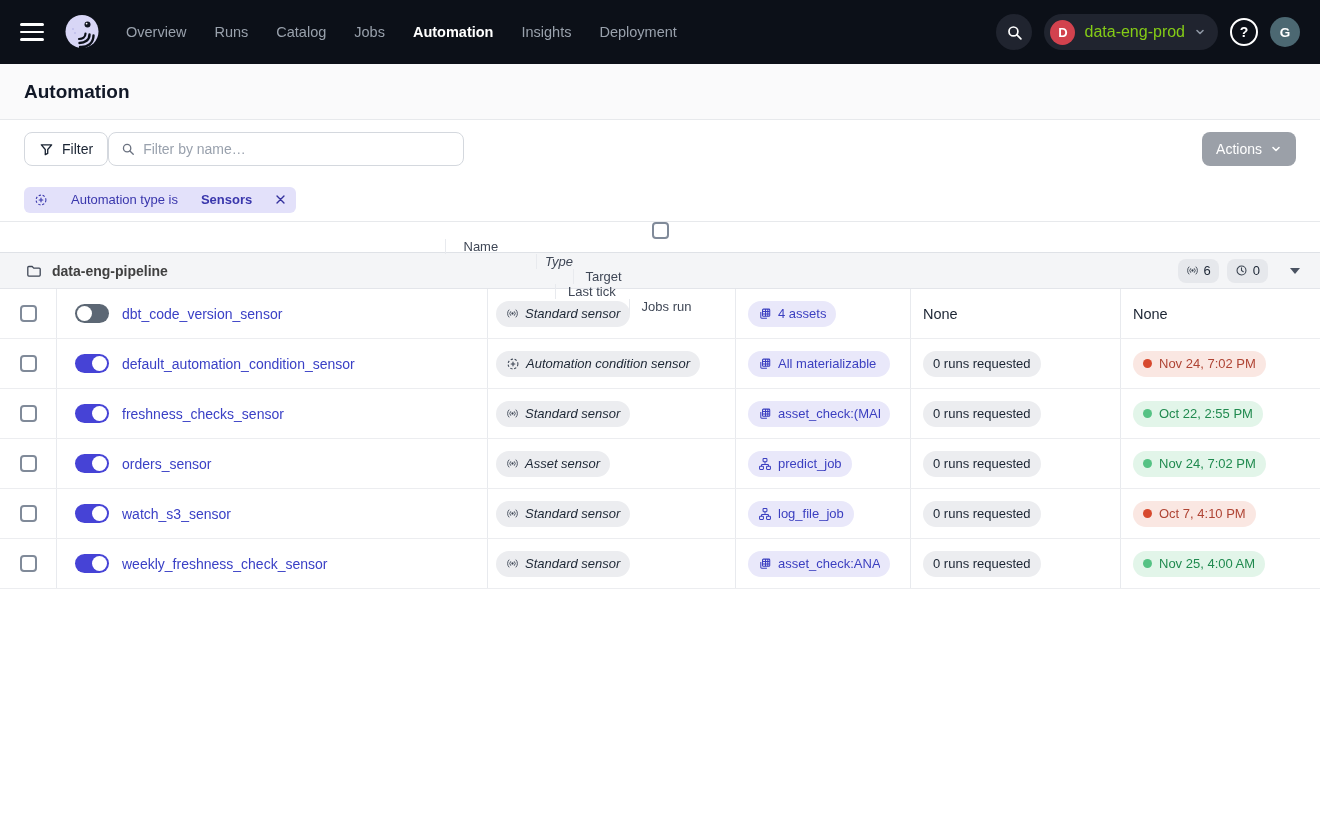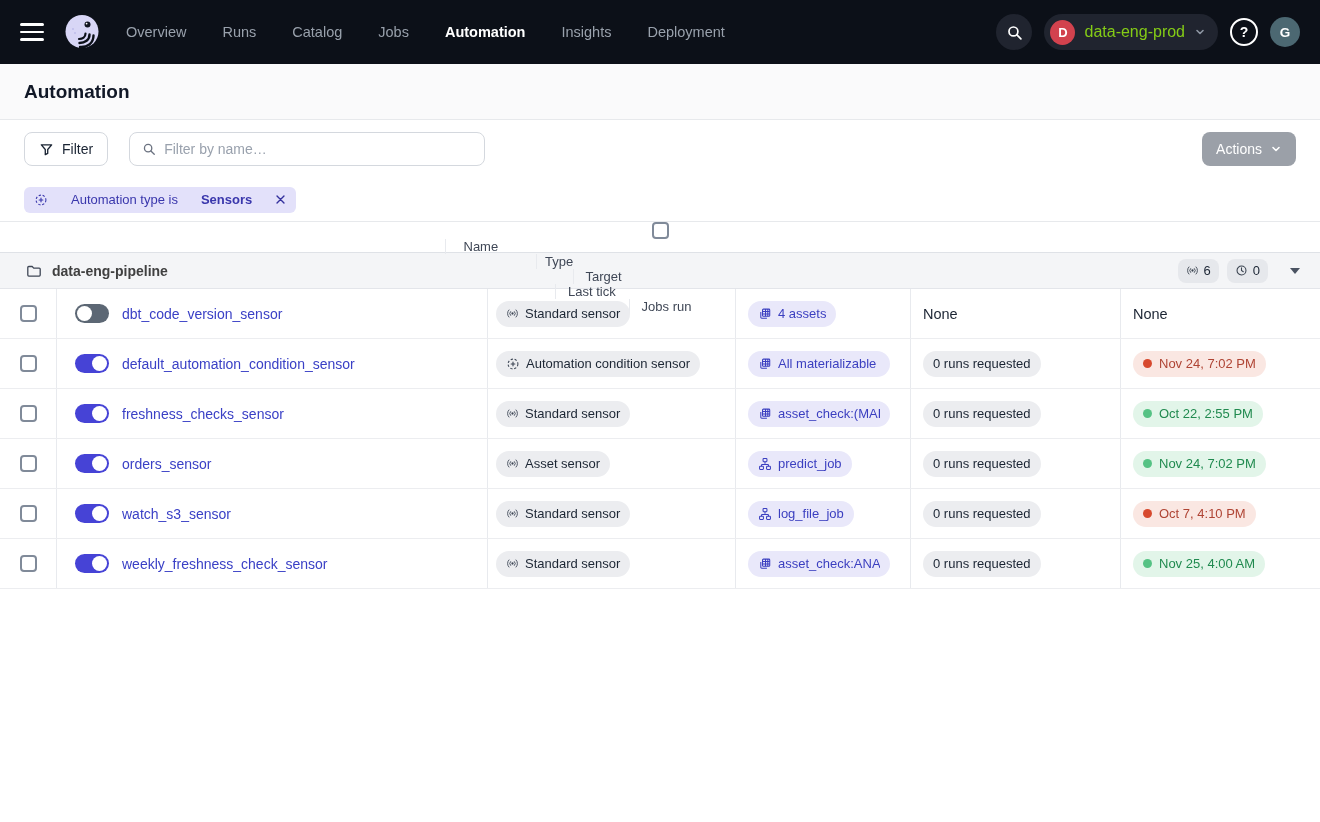--- a/index.html
+++ b/index.html
@@ -4,57 +4,57 @@
 <style>
   * { margin:0; padding:0; box-sizing:border-box; }
   html,body { width:1320px; height:822px; }
   body { font-family:"Liberation Sans", sans-serif; background:#ffffff; position:relative; overflow:hidden; color:#1B2433; }
 
   
   .topbar { height:64px; background:#0C1018; display:flex; align-items:center; padding:0 20px; }
   .hamburger { width:24px; height:18px; display:flex; flex-direction:column; justify-content:space-between; cursor:pointer; margin-right:18px; }
   .hamburger span { display:block; height:2.6px; background:#fff; border-radius:2px; }
   .logo { width:40px; height:40px; margin-right:24px; }
-  .nav { display:flex; align-items:center; gap:36px; }
+  .nav { display:flex; align-items:center; gap:28px; }
   .nav-item { color:#99A1AC; font-size:14.5px; cursor:pointer; }
   .nav-item.active { color:#ffffff; font-weight:700; }
   .topbar-right { margin-left:auto; display:flex; align-items:center; gap:12px; }
   .search-circle { width:36px; height:36px; border-radius:50%; background:#20242F; display:flex; align-items:center; justify-content:center; color:#fff; cursor:pointer; }
   .deploy-pill { height:36px; border-radius:18px; background:#20242F; display:flex; align-items:center; gap:9px; padding:0 12px 0 6px; cursor:pointer; }
   .deploy-badge { width:25px; height:25px; border-radius:50%; background:#D2424E; color:#fff; font-size:13px; font-weight:700; display:flex; align-items:center; justify-content:center; }
   .deploy-name { color:#84cc16; font-size:16px; }
   .deploy-chevron { color:#8E96A3; display:flex; }
   .help-circle { width:28px; height:28px; border-radius:50%; border:2px solid #fff; color:#fff; font-size:14px; font-weight:700; display:flex; align-items:center; justify-content:center; cursor:pointer; }
   .avatar { width:30px; height:30px; border-radius:50%; background:#4C6872; color:#fff; font-size:13.5px; font-weight:600; display:flex; align-items:center; justify-content:center; cursor:pointer; }
 
   
   .page-header { height:56px; background:#FAFAFB; border-bottom:1px solid #E7E9EC; display:flex; align-items:center; padding:0 24px; }
   .page-title { font-size:19px; font-weight:700; color:#111827; }
 
   
   .toolbar { height:58px; background:#fff; display:flex; align-items:center; padding:0 24px; }
   .filter-btn { height:34px; border:1px solid #D4D8DE; border-radius:8px; background:#fff; display:inline-flex; align-items:center; gap:8px; padding:0 14px; font-size:14px; color:#1A2433; cursor:pointer; }
   .filter-btn svg { color:#1A2433; }
-  .search-box { margin-left:21px; width:356px; height:34px; border:1px solid #D4D8DE; border-radius:8px; display:flex; align-items:center; gap:8px; padding:0 12px; color:#6B7280; }
+  .search-box { margin-left:0; width:356px; height:34px; border:1px solid #D4D8DE; border-radius:8px; display:flex; align-items:center; gap:8px; padding:0 12px; color:#6B7280; }
   .search-box input { border:none; outline:none; flex:1; font-size:14px; font-family:"Liberation Sans", sans-serif; color:#1A2433; background:transparent; }
   .search-box input::placeholder { color:#99A1AD; }
   .actions-btn { margin-left:auto; height:34px; border:none; border-radius:8px; background:#9BA0A8; color:#fff; font-size:14px; display:inline-flex; align-items:center; gap:8px; padding:0 14px; cursor:pointer; font-family:"Liberation Sans", sans-serif; }
 
   
   .tag-row { height:44px; display:flex; align-items:center; padding:0 24px; border-bottom:1px solid #E7E9EC; background:#fff; }
   .filter-tag { height:26px; border-radius:6px; background:#E3E1FA; display:inline-flex; align-items:center; gap:23px; padding:0 10px; color:#3936AC; font-size:13px; }
   .filter-tag .tag-value { font-weight:700; }
   .filter-tag .tag-close { display:flex; cursor:pointer; color:#34319E; }
 
   
   .thead { height:31px; display:flex; align-items:center; border-bottom:1px solid #DFE2E7; font-size:13px; color:#3F4756; background:#fff;flex-direction:column; }
   .col { display:flex; align-items:center; height:100%; }
   .col-check { width:56px; justify-content:center; }
   .col-name { width:431px; padding-left:18px; border-left:1px solid #E8EAEE; }
-  .col-type { width:248px; padding-left:8px; border-left:1px solid #E8EAEE; }
+  .col-type { width:248px; padding-left:8px; border-left:1px solid #E8EAEE;font-style:italic; }
   .col-target { width:175px; padding-left:12px; border-left:1px solid #E8EAEE; }
   .col-tick { width:210px; padding-left:12px; border-left:1px solid #E8EAEE; }
   .col-run { flex:1; padding-left:12px; border-left:1px solid #E8EAEE; }
   .checkbox { width:17px; height:17px; border:2px solid #808A99; border-radius:4px; background:#fff; cursor:pointer; }
 
   .group-row { height:36px; background:#F4F5F7; border-bottom:1px solid #E3E5EA; display:flex; align-items:center; padding:0 16px 0 26px; }
   .group-row .folder { color:#3F4756; display:flex; margin-right:10px; }
   .group-name { font-size:14px; font-weight:700; color:#404040; }
   .group-right { margin-left:auto; display:flex; align-items:center; gap:8px; }
   .count-badge { height:24px; border-radius:8px; background:#E6E8EC; display:inline-flex; align-items:center; gap:5px; padding:0 8px; font-size:13px; color:#1A2433; }

